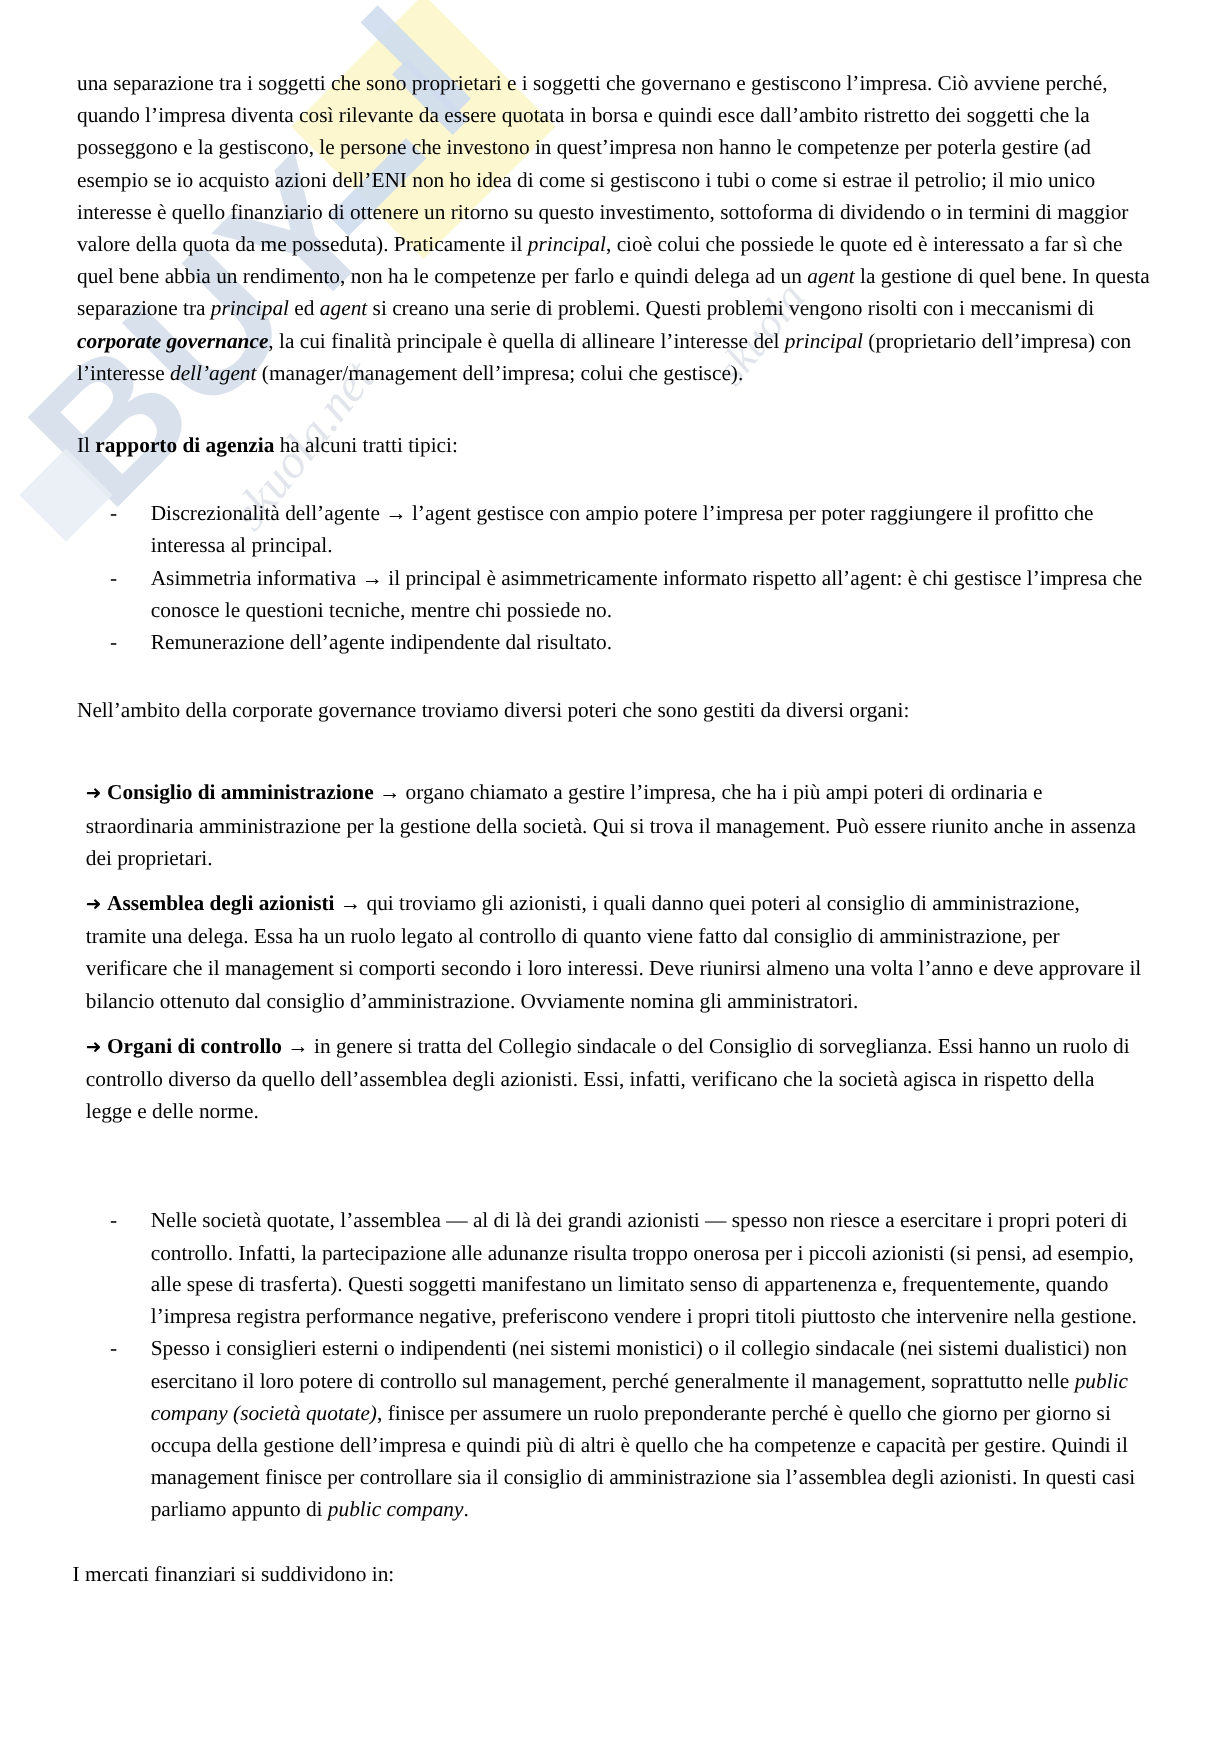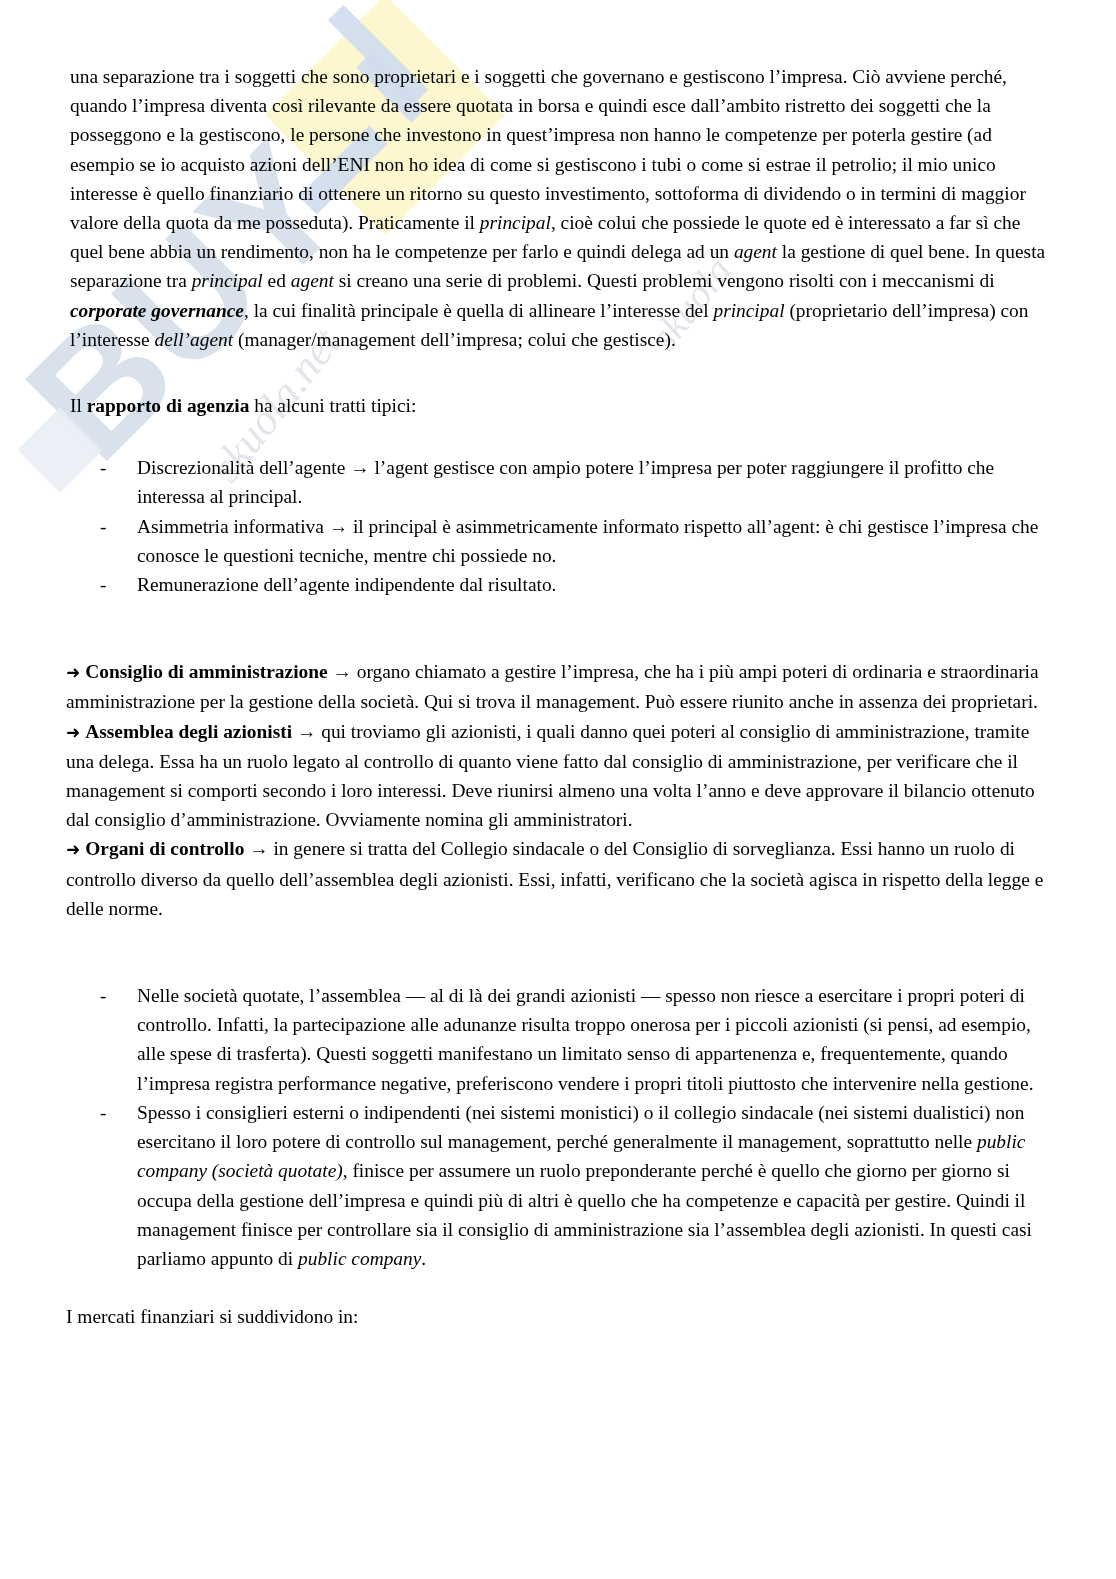--- a/index.html
+++ b/index.html
@@ -87,21 +87,21 @@
     margin: 0;
   }
   ul.dash-list > li .bullet {
     position: absolute;
     left: 34px;
     top: 0;
   }
 
   
   p.arrow-item {
-    margin: 0;
+    margin: 12px;
     padding-left: 0;
     text-indent: 0;
   }
   p.arrow-item .abullet {
     font-family: "DejaVu Sans", sans-serif;
     font-size: 17px;
     padding-right: 5px;
   }
 
   p.dash-line { margin: 0; }
@@ -137,20 +137,21 @@
     <div class="spacer-md"></div>
 
     <ul class="dash-list">
       <li><span class="bullet">-</span><span class="u">Discrezionalità dell’agente</span><span> → l’agent gestisce con ampio potere l’impresa per poter raggiungere il profitto che interessa al principal.</span></li>
       <li><span class="bullet">-</span><span class="u">Asimmetria informativa</span><span> → il principal è asimmetricamente informato rispetto all’agent: è chi gestisce l’impresa che conosce le questioni tecniche, mentre chi possiede no.</span></li>
       <li><span class="bullet">-</span><span class="u">Remunerazione dell’agente indipendente dal risultato</span><span>.</span></li>
     </ul>
 
     <div class="spacer-md"></div>
 
+    <p class="para">Nell’ambito della corporate governance troviamo diversi poteri che sono gestiti da diversi organi:</p>
 
     <div class="spacer-md"></div>
 
     <p class="arrow-item"><span class="abullet">➜</span><span class="b">Consiglio di amministrazione</span><span> → organo chiamato a gestire l’impresa, che ha i più ampi poteri di ordinaria e straordinaria amministrazione per la gestione della società. Qui si trova il management. Può essere riunito anche in assenza dei proprietari.</span></p>
 
     <p class="arrow-item"><span class="abullet">➜</span><span class="b">Assemblea degli azionisti</span><span> → qui troviamo gli azionisti, i quali danno quei poteri al consiglio di amministrazione, tramite una delega. Essa ha un ruolo legato al controllo di quanto viene fatto dal consiglio di amministrazione, per verificare che il management si comporti secondo i loro interessi. Deve riunirsi almeno una volta l’anno e deve approvare il bilancio ottenuto dal consiglio d’amministrazione. Ovviamente nomina gli amministratori.</span></p>
 
     <p class="arrow-item"><span class="abullet">➜</span><span class="b">Organi di controllo</span><span> → in genere si tratta del Collegio sindacale o del Consiglio di sorveglianza. Essi hanno un ruolo di controllo diverso da quello dell’assemblea degli azionisti. Essi, infatti, verificano che la società agisca in rispetto della legge e delle norme.</span></p>
 
     <div class="spacer-md"></div>

